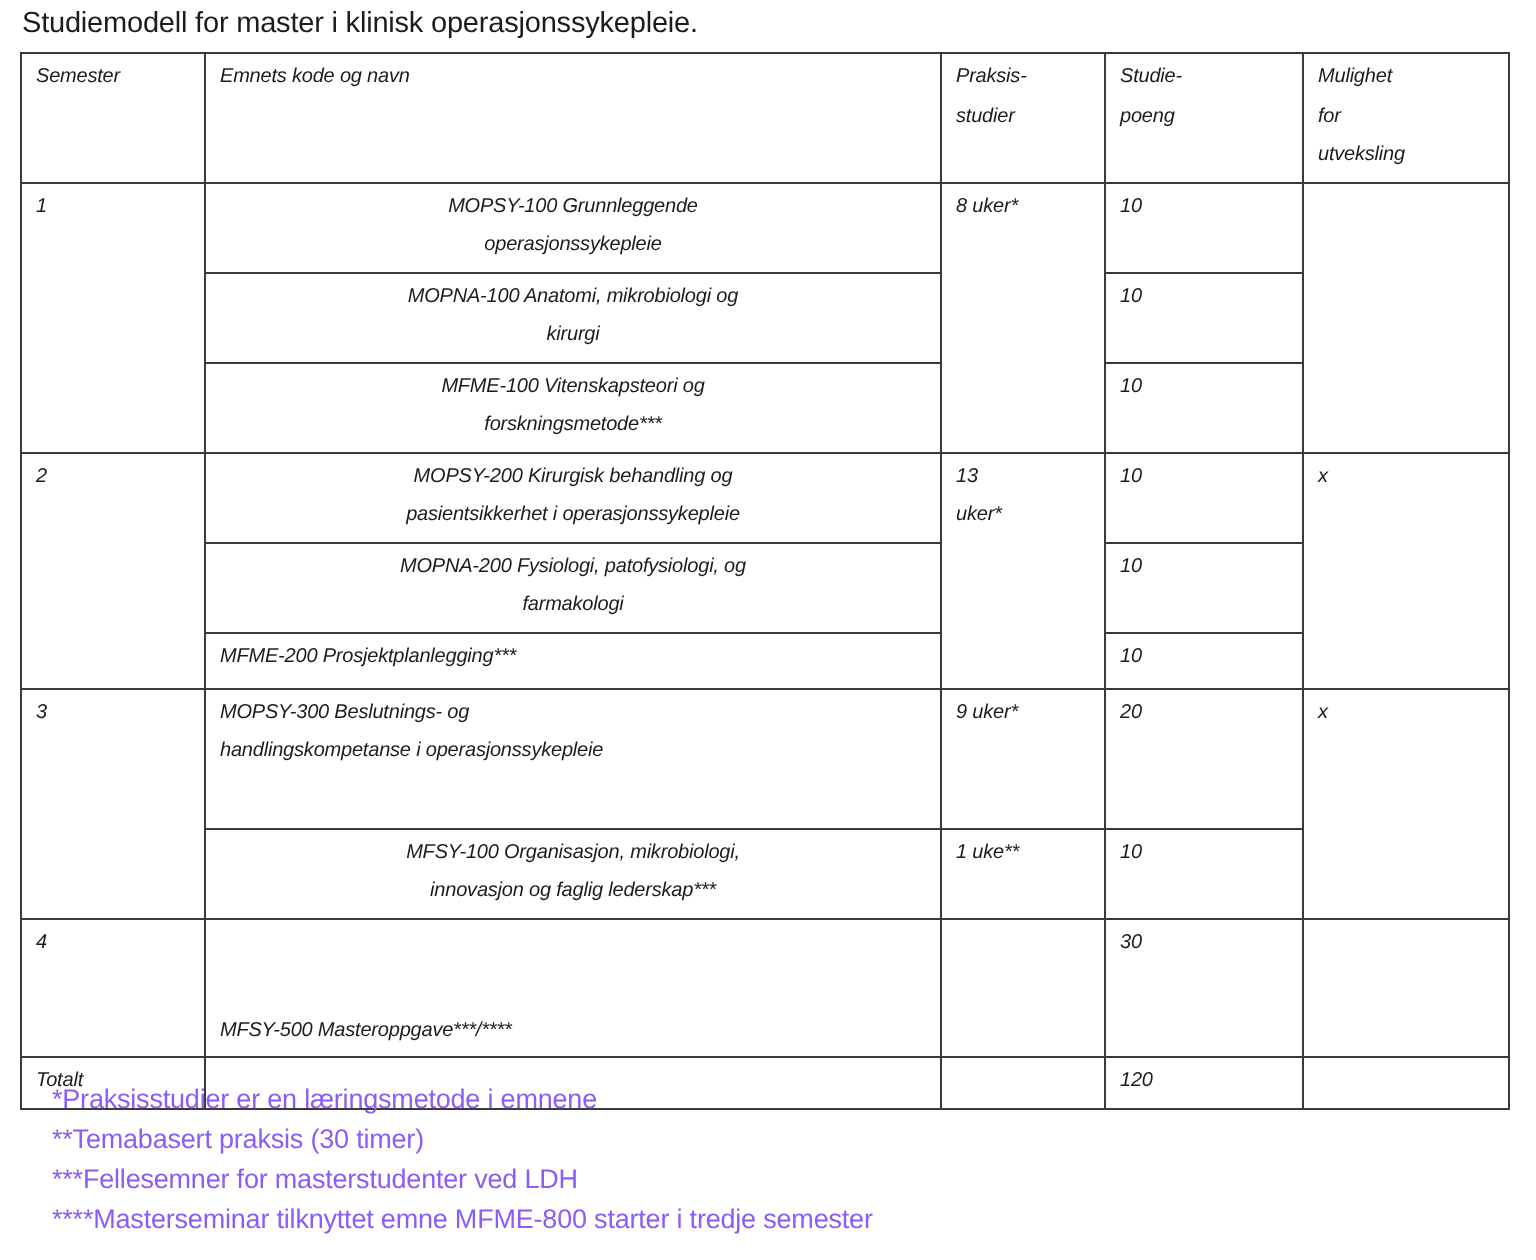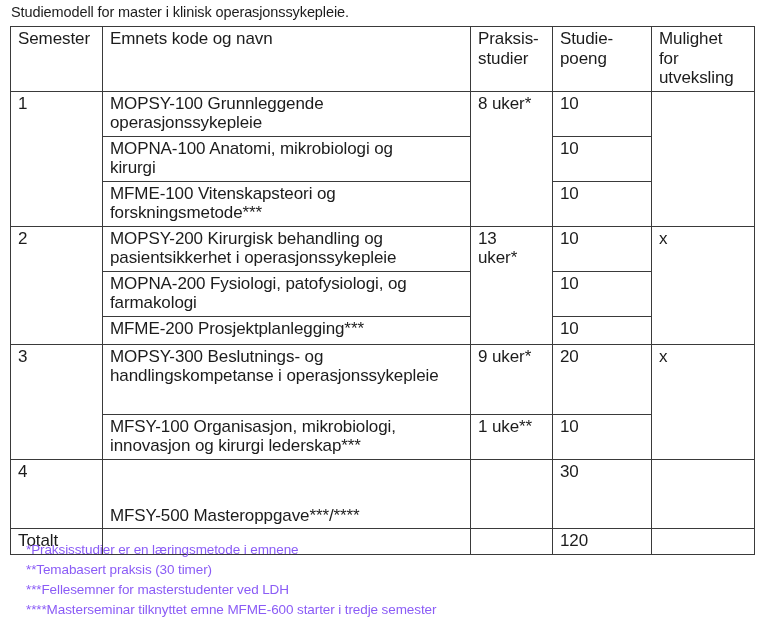--- a/index.html
+++ b/index.html
@@ -34,22 +34,23 @@
     white-space: nowrap;
     color: #1c1c1c;
   }
   table.model {
     position: absolute;
     left: 10px;
     top: 26px;
     width: 744px;
     border-collapse: collapse;
     table-layout: fixed;
-    font-size: 17px;
+    font-size: 10px;
     color: #1c1c1c;
+    font-style: italic;
   }
   table.model td {
     border: 1px solid #3a3a3a;
     padding: 2px 7px 3px 7px;
     vertical-align: top;
     line-height: 19.5px;
     letter-spacing: -0.1px;
     overflow: hidden;
   }
   td.sem-col   { width: 92px; }
@@ -63,21 +64,21 @@
   }
   td.semnum-4 {
     vertical-align: top;
     padding-top: 32px;
   }
   td.xmark {
     vertical-align: middle;
     text-align: left;
     padding-left: 16px;
   }
-  .h-rowa { height: 39px; }
+  .h-rowa { height: 39px; text-align: center; }
   .h-head { height: 57px; }
 
   .footnotes {
     position: absolute;
     left: 26px;
     top: 540px;
     font-size: 13.5px;
     line-height: 20px;
     letter-spacing: -0.1px;
     color: #8b5cf6;
@@ -182,21 +183,21 @@
           <span>handlingskompetanse i operasjonssykepleie</span>
         </td>
         <td class="prak-col">9 uker*</td>
         <td class="poeng-col" rowspan="1">20</td>
         <td class="mul-col xmark" rowspan="2">x</td>
       </tr>
 
       <tr>
         <td class="name-col h-rowa">
           <span>MFSY-100 Organisasjon, mikrobiologi,</span><br>
-          <span>innovasjon og kirurgi lederskap***</span>
+          <span>innovasjon og faglig lederskap***</span>
         </td>
         <td class="prak-col">1 uke**</td>
         <td class="poeng-col">10</td>
       </tr>
 
       <tr>
         <td class="name-col" style="height:30px" rowspan="2">
           <div class="master-name" style="padding-top:44px">MFSY-500 Masteroppgave***/****</div>
         </td>
         <td class="prak-col" rowspan="2"></td>
@@ -216,16 +217,16 @@
         <td class="mul-col"></td>
       </tr>
 
     </tbody>
   </table>
 
   <div class="footnotes">
     <div>*Praksisstudier er en læringsmetode i emnene</div>
     <div>**Temabasert praksis (30 timer)</div>
     <div>***Fellesemner for masterstudenter ved LDH</div>
-    <div>****Masterseminar tilknyttet emne MFME-600 starter i tredje semester</div>
+    <div>****Masterseminar tilknyttet emne MFME-800 starter i tredje semester</div>
   </div>
 
 </div>
 
 </body></html>

